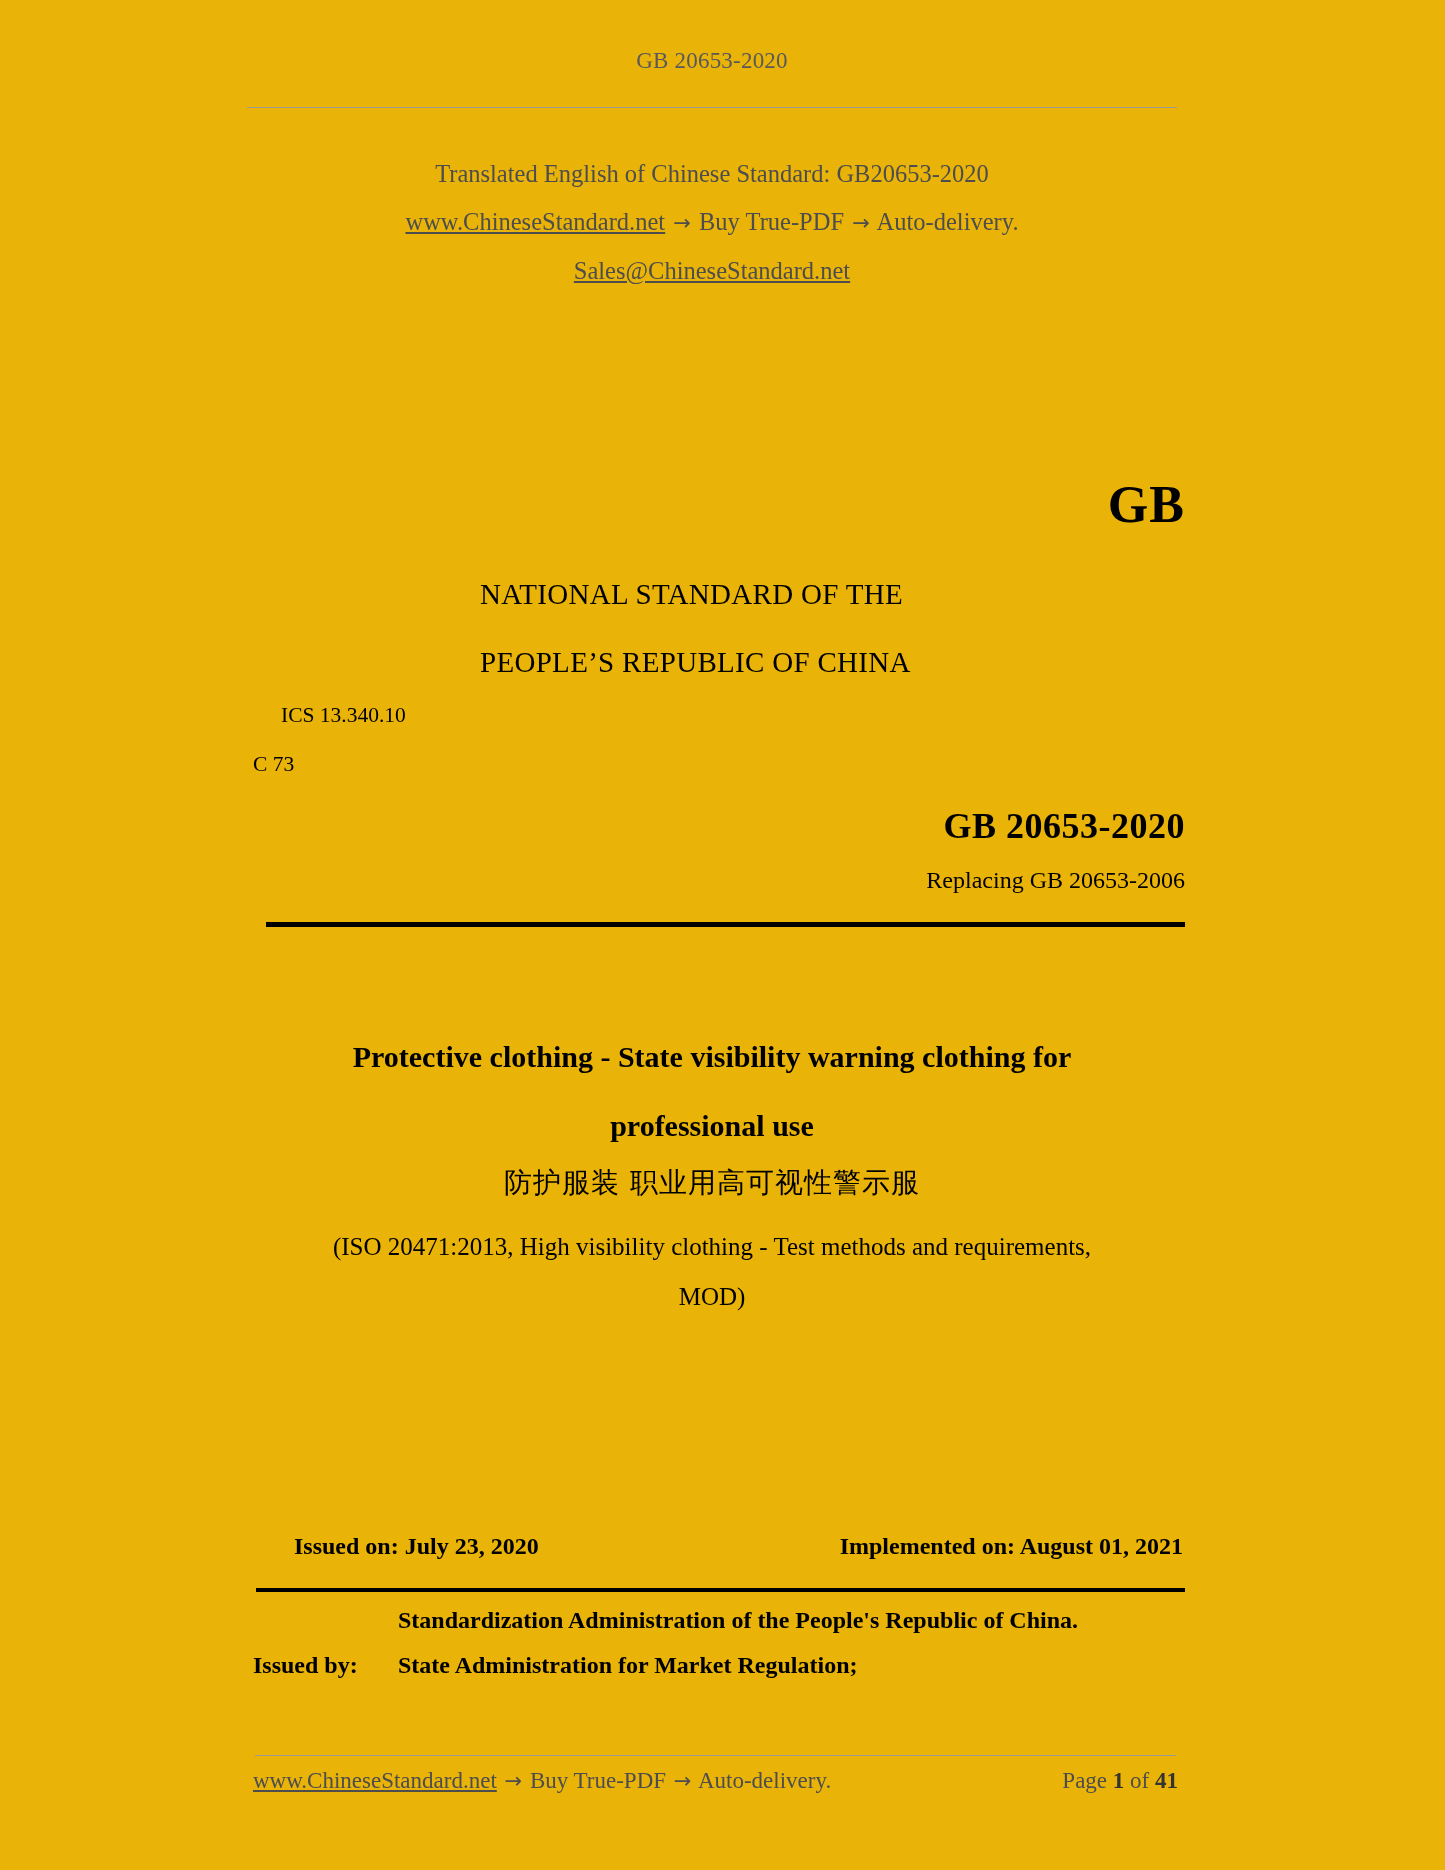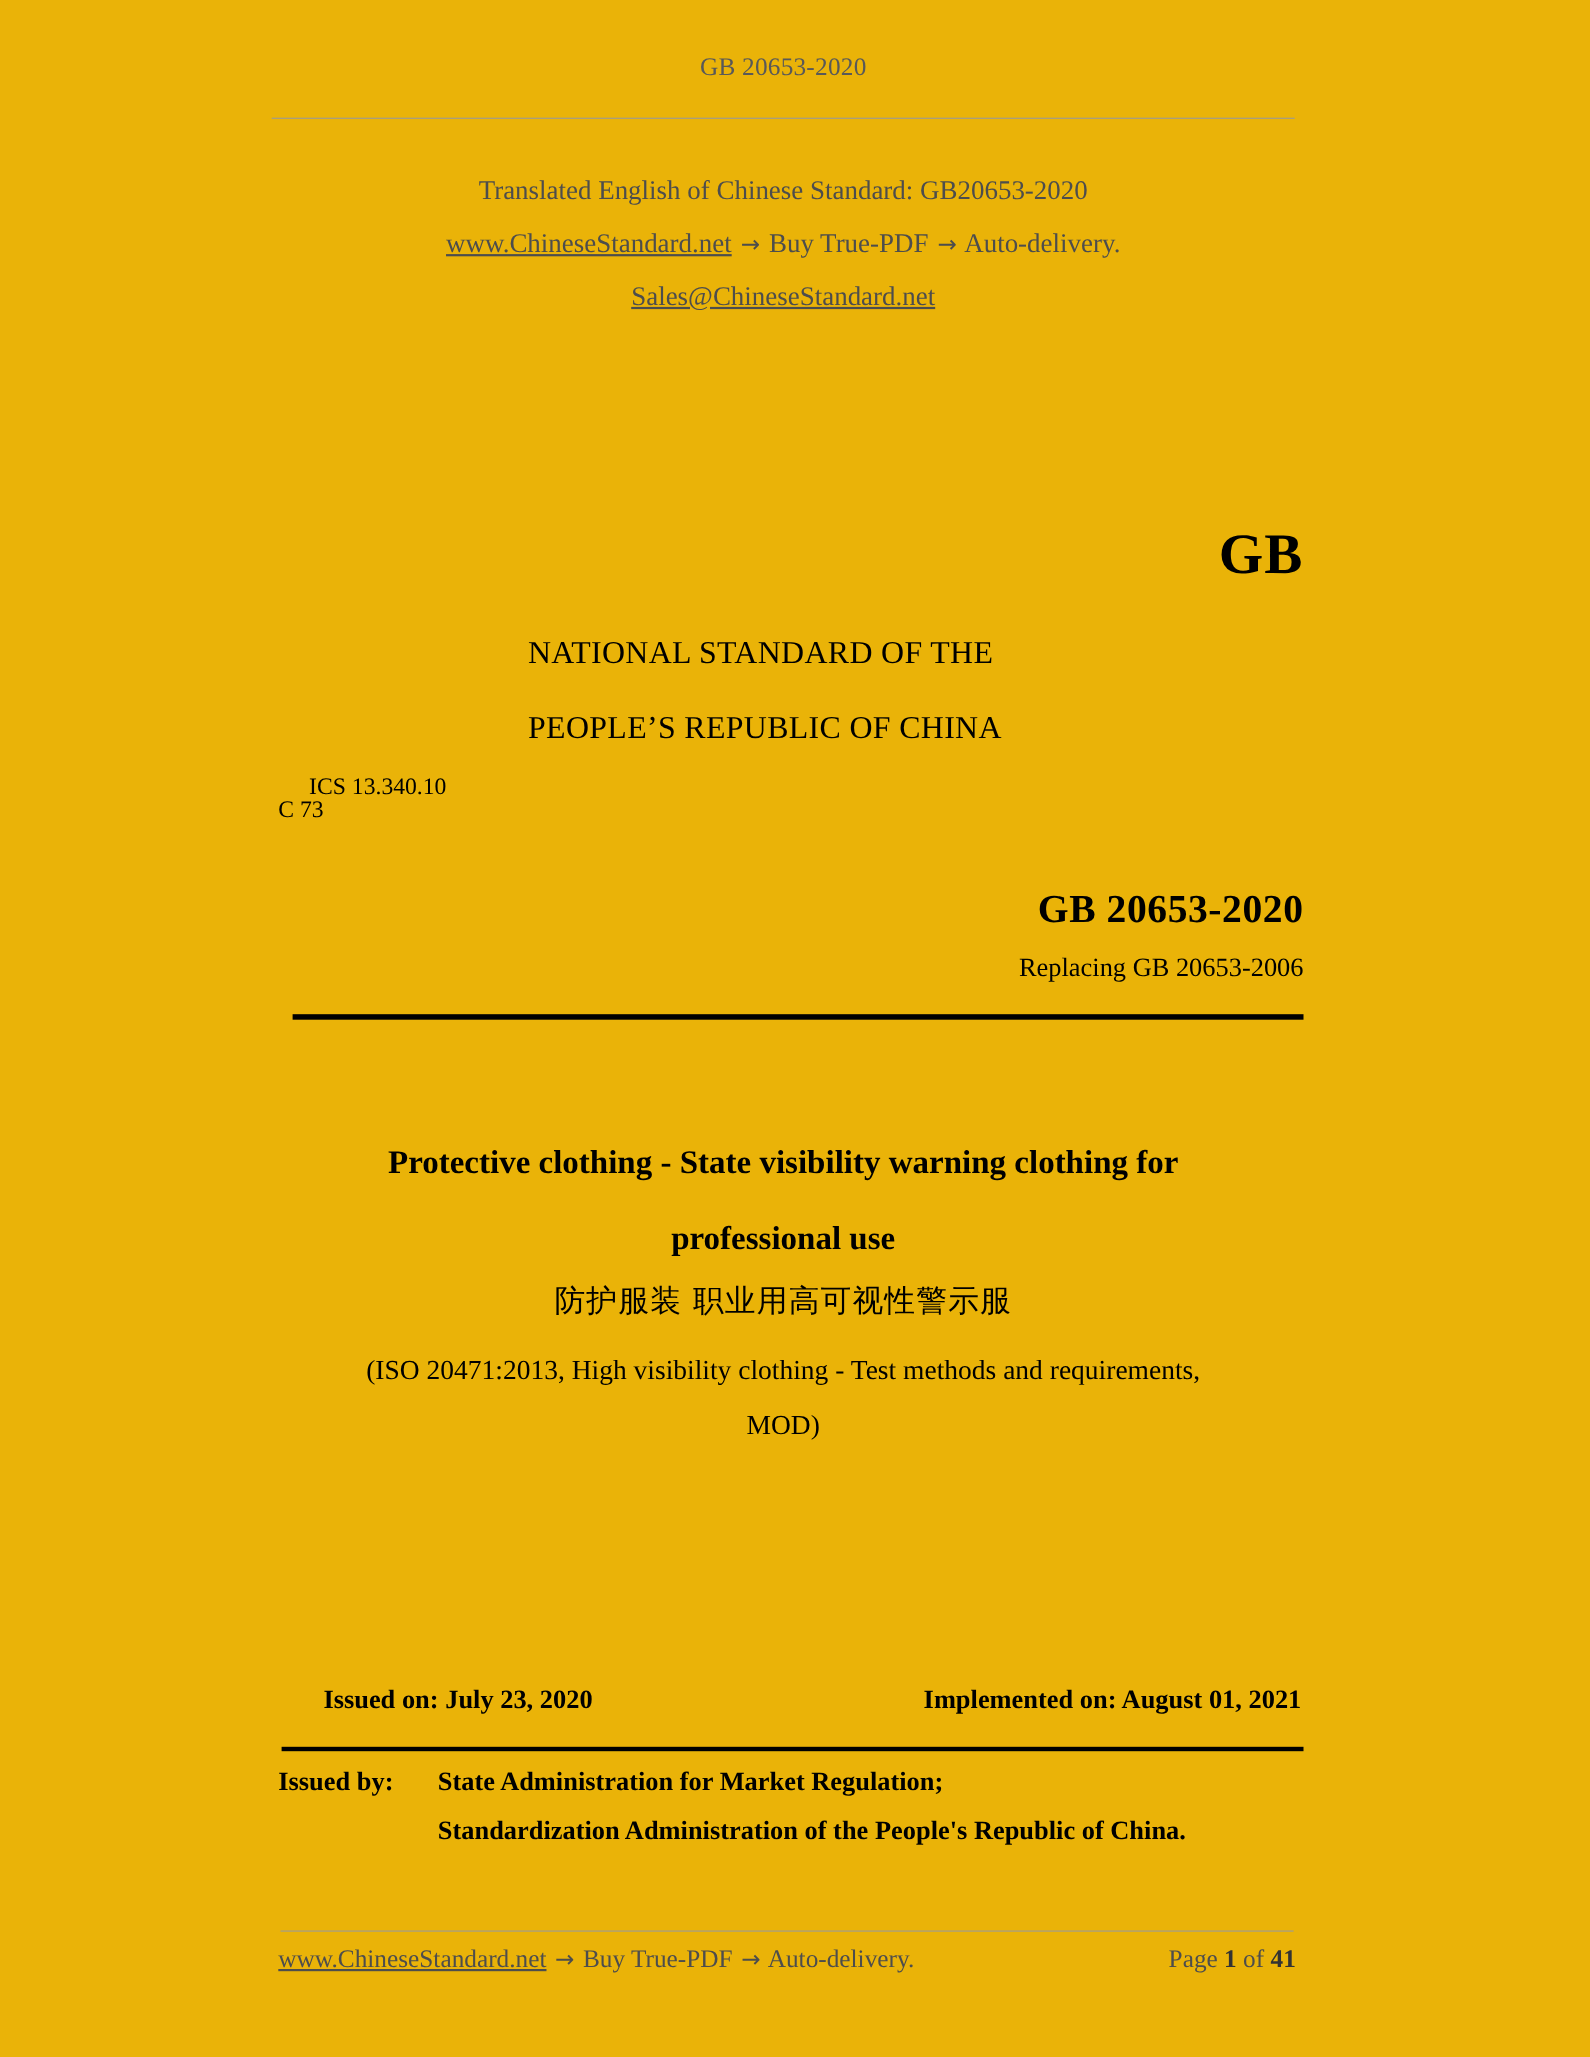--- a/index.html
+++ b/index.html
@@ -91,21 +91,21 @@
   .nat-line.l2 { top: 646px; }
 
   
   .ics {
     position: absolute;
     left: 253px;
     font-size: 21.5px;
     white-space: nowrap;
   }
   .ics.l1 { top: 703px; margin-left: 28px; }
-  .ics.l2 { top: 724px; }
+  .ics.l2 { top: 752px; }
 
   
   .std-no {
     position: absolute;
     right: 260px;
     top: 805px;
     font-size: 36px;
     font-weight: bold;
     white-space: nowrap;
     letter-spacing: .5px;
@@ -275,24 +275,24 @@
   <div class="issue-row">
     <span class="left">Issued on: July 23, 2020</span>
     <span class="right">Implemented on: August 01, 2021</span>
     <div class="clear"></div>
   </div>
 
   <div class="rule-thick-bottom"></div>
 
   <div class="issued-by">
     <div class="ib-row">
-      <span class="ib-label">Issued by:</span><span>State Administration for Market Regulation;</span>
+      <span class="ib-indent"></span><span>Standardization Administration of the People's Republic of China.</span>
     </div>
     <div class="ib-row">
-      <span class="ib-indent"></span><span>Standardization Administration of the People's Republic of China.</span>
+      <span class="ib-label">Issued by:</span><span>State Administration for Market Regulation;</span>
     </div>
   </div>
 
   <div class="footer-rule"></div>
   <div class="footer">
     <span class="f-left">
       <span class="u">www.ChineseStandard.net</span>
       <span class="arrow">→</span>
       <span>Buy True-PDF</span>
       <span class="arrow">→</span>

